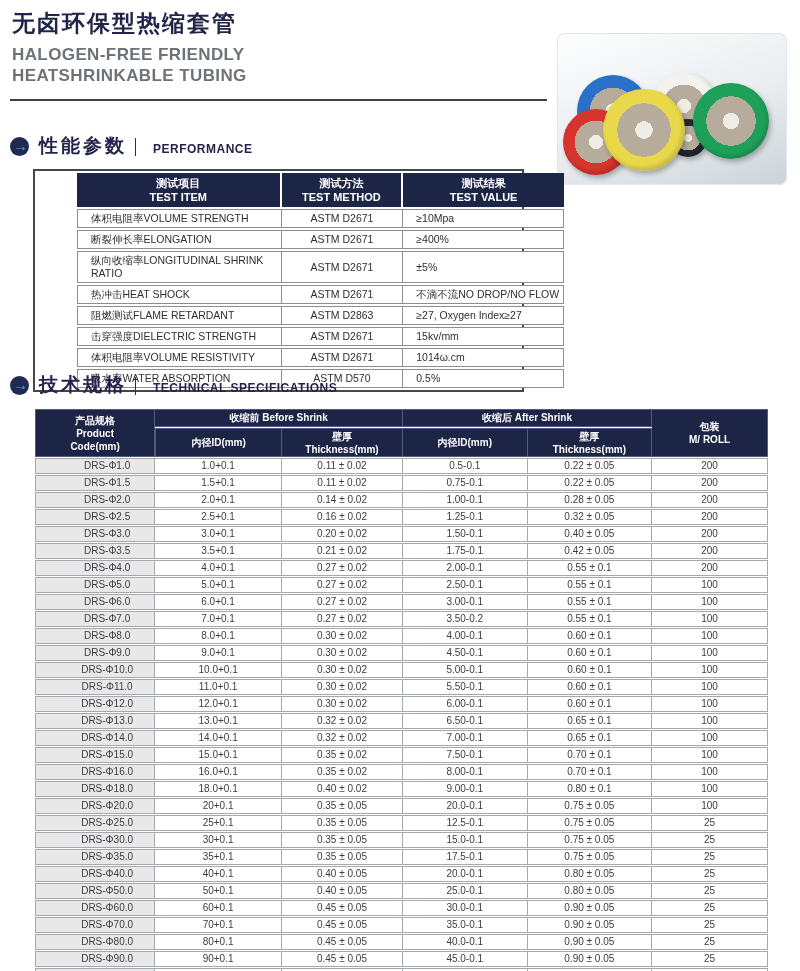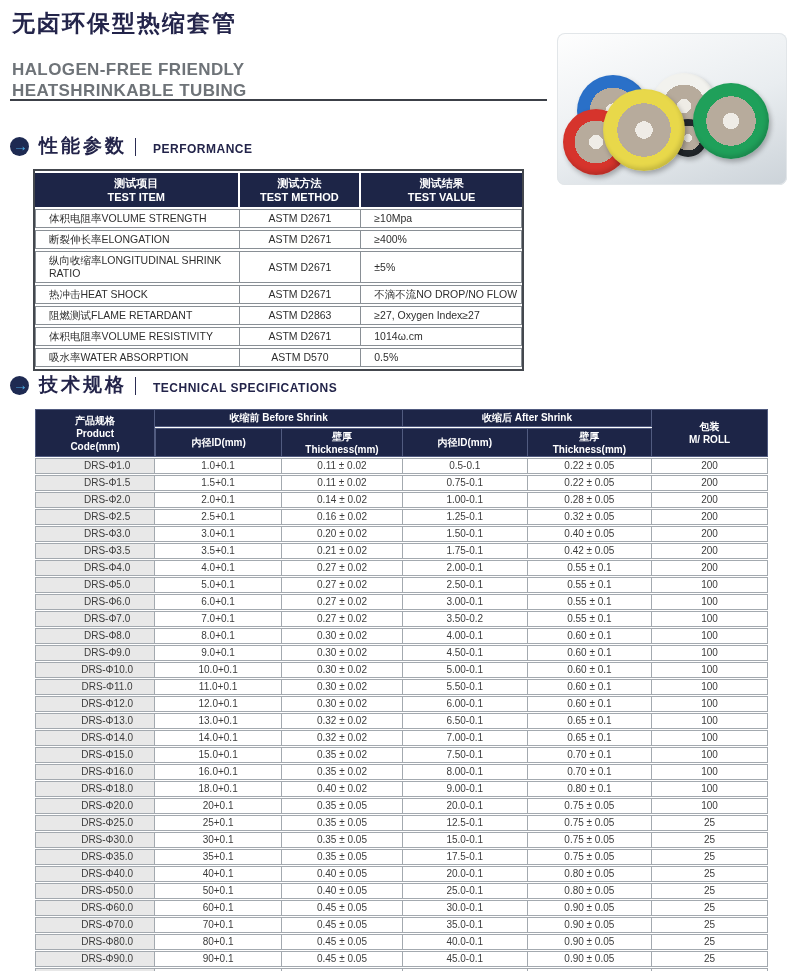--- a/index.html
+++ b/index.html
@@ -2,21 +2,21 @@
 <html><head>
 <meta charset="utf-8">
 <style>
   html,body{margin:0;padding:0;background:#fff;}
   .page{position:relative;width:800px;height:971px;background:#ffffff;overflow:hidden;
         font-family:"Liberation Sans","DejaVu Sans",sans-serif;}
 
   
   .title-cn{position:absolute;left:12px;top:8px;font-size:23px;font-weight:bold;
             color:#23244a;letter-spacing:2px;}
-  .subtitle{position:absolute;left:12px;top:59px;font-size:17px;font-weight:bold;
+  .subtitle{position:absolute;left:12px;top:44px;font-size:17px;font-weight:bold;
             color:#6e7378;line-height:21px;letter-spacing:0.4px;}
   .head-rule{position:absolute;left:10px;top:99px;width:537px;height:2px;background:#3c4048;}
 
   
   .photo{position:absolute;left:557px;top:33px;width:230px;height:152px;border-radius:8px;
          background:linear-gradient(160deg,#fefefe 0%,#e9edf0 55%,#ccd3d9 100%);
          box-shadow:inset 0 0 0 1px #e2e6e9;overflow:hidden;}
   .roll{position:absolute;border-radius:50%;
         background:radial-gradient(circle at 50% 50%, #efece6 0 15%, #b7ab9c 15% 46%, var(--c) 46% 100%);
         box-shadow:2px 3px 5px rgba(0,0,0,.28), inset -2px -3px 4px rgba(0,0,0,.15);}
@@ -33,21 +33,21 @@
             background:#1e2a52;flex:0 0 19px;}
   .sec-icon-arrow{position:absolute;left:3px;top:-1px;color:#4aa8e0;font-size:15px;
                   line-height:20px;font-weight:bold;}
   .sec-cn{margin-left:10px;font-size:19px;font-weight:bold;color:#23244a;letter-spacing:3px;}
   .sec-sep{width:1px;height:18px;background:#2a2c52;margin:2px 6px 0 8px;}
   .sec-en{font-size:12px;font-weight:bold;color:#23244a;letter-spacing:0.5px;margin-top:5px;padding-left:11px;}
 
   
   .perf-section{position:absolute;left:10px;top:133px;width:782px;}
   .perf-wrap{margin:10px 0 0 23px;width:487px;border:2px solid #44484e;background:#fff;}
-  table.perf{width:100%;border-collapse:separate;border-spacing:0 2px;}
+  table.perf{width:100%;border-collapse:separate;border-spacing:0 2px;margin-left:42px;}
   table.perf th{background:#1d2547;color:#ffffff;font-size:11px;font-weight:bold;
                 padding:3px 2px;border-right:2px solid #ffffff;}
   table.perf th:last-child{border-right:none;}
   table.perf th div{line-height:14px;}
   table.perf td{height:13px;line-height:13px;font-size:10.5px;color:#2e2e2e;
                 border:1px solid #898f95;border-left:none;padding:2px 2px;background:#fff;}
   table.perf td:first-child{border-left:1px solid #898f95;text-align:left;padding-left:13px;}
   table.perf td:nth-child(2){text-align:center;}
   table.perf td:nth-child(3){text-align:left;padding-left:13px;}
 
@@ -135,20 +135,25 @@
             </tr>
             <tr>
               <td>热冲击HEAT SHOCK</td>
               <td>ASTM D2671</td>
               <td>不滴不流NO DROP/NO FLOW</td>
             </tr>
             <tr>
               <td>阻燃测试FLAME RETARDANT</td>
               <td>ASTM D2863</td>
               <td>≥27, Oxygen Index≥27</td>
+            </tr>
+            <tr>
+              <td>击穿强度DIELECTRIC STRENGTH</td>
+              <td>ASTM D2671</td>
+              <td>15kv/mm</td>
             </tr>
             <tr>
               <td>体积电阻率VOLUME RESISTIVITY</td>
               <td>ASTM D2671</td>
               <td>1014ω.cm</td>
             </tr>
             <tr>
               <td>吸水率WATER ABSORPTION</td>
               <td>ASTM D570</td>
               <td>0.5%</td>

